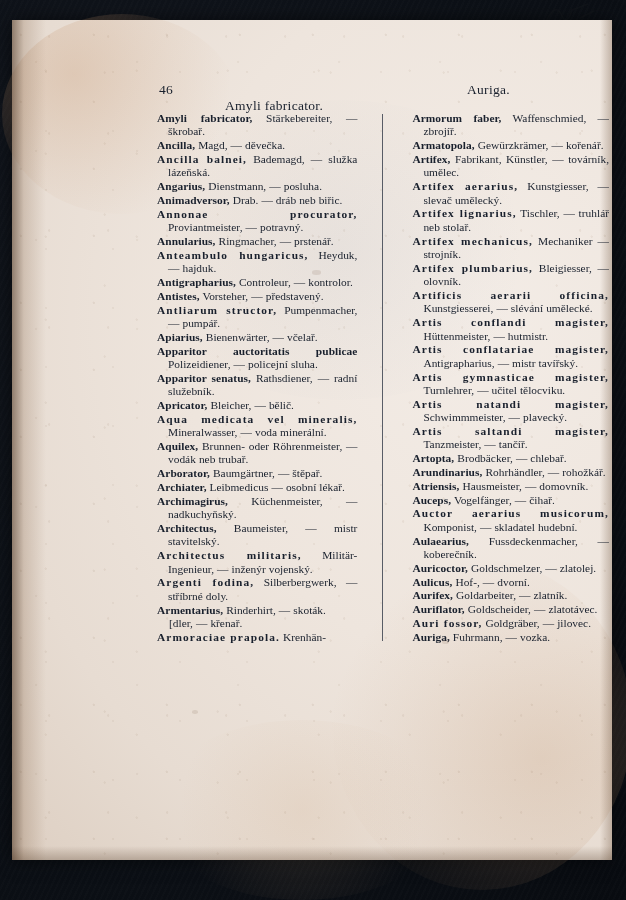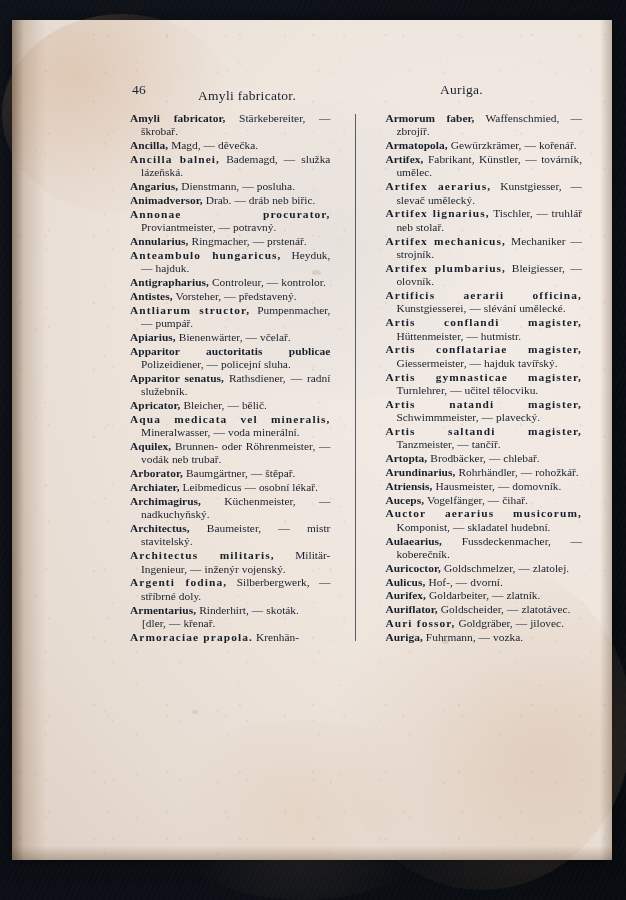--- a/index.html
+++ b/index.html
@@ -123,21 +123,21 @@
     letter-spacing: 0.3px;
   }
   .folio {
     position: absolute;
     left: 2px;
     top: 0;
   }
   .head-verso {
     position: absolute;
     left: 68px;
-    top: 6px;
+    top: 16px;
   }
   .head-recto {
     position: absolute;
     left: 310px;
     top: 0;
   }
   .columns {
     position: relative;
     display: flex;
     gap: 16px;
@@ -169,20 +169,21 @@
   .entry .hw {
     font-weight: bold;
     letter-spacing: 0.05px;
   }
   .entry.wide .hw { letter-spacing: 1.1px; }
   .entry .gloss { font-weight: normal; }
   
   .textblock {
     text-rendering: optimizeLegibility;
     filter: contrast(1.04);
+    margin-left: 27px;
   }
   .blot {
     position: absolute;
     pointer-events: none;
     border-radius: 45%;
     background: rgba(105,80,55,0.13);
   }
 </style>
 </head>
 <body>
@@ -245,21 +246,21 @@
         <div class="col col-right">
             <p class="entry"><span class="hw">Armorum faber,</span> <span class="gloss">Waffenschmied, — zbrojíř.</span></p>
             <p class="entry"><span class="hw">Armatopola,</span> <span class="gloss">Gewürzkrämer, — kořenář.</span></p>
             <p class="entry"><span class="hw">Artifex,</span> <span class="gloss">Fabrikant, Künstler, — továrník, umělec.</span></p>
             <p class="entry wide"><span class="hw">Artifex aerarius,</span> <span class="gloss">Kunstgiesser, — slevač umělecký.</span></p>
             <p class="entry wide"><span class="hw">Artifex lignarius,</span> <span class="gloss">Tischler, — truhlář neb stolař.</span></p>
             <p class="entry wide"><span class="hw">Artifex mechanicus,</span> <span class="gloss">Mechaniker — strojník.</span></p>
             <p class="entry wide"><span class="hw">Artifex plumbarius,</span> <span class="gloss">Bleigiesser, — olovník.</span></p>
             <p class="entry wide"><span class="hw">Artificis aerarii officina,</span> <span class="gloss">Kunstgiesserei, — slévání umělecké.</span></p>
             <p class="entry wide"><span class="hw">Artis conflandi magister,</span> <span class="gloss">Hüttenmeister, — hutmistr.</span></p>
-            <p class="entry wide"><span class="hw">Artis conflatariae magister,</span> <span class="gloss">Giessermeister, — hajduk tavířský.</span></p>
+            <p class="entry wide"><span class="hw">Artis conflatariae magister,</span> <span class="gloss">Antigrapharius, — mistr tavířský.</span></p>
             <p class="entry wide"><span class="hw">Artis gymnasticae magister,</span> <span class="gloss">Turnlehrer, — učitel tělocviku.</span></p>
             <p class="entry wide"><span class="hw">Artis natandi magister,</span> <span class="gloss">Schwimmmeister, — plavecký.</span></p>
             <p class="entry wide"><span class="hw">Artis saltandi magister,</span> <span class="gloss">Tanzmeister, — tančíř.</span></p>
             <p class="entry"><span class="hw">Artopta,</span> <span class="gloss">Brodbäcker, — chlebař.</span></p>
             <p class="entry"><span class="hw">Arundinarius,</span> <span class="gloss">Rohrhändler, — rohožkář.</span></p>
             <p class="entry"><span class="hw">Atriensis,</span> <span class="gloss">Hausmeister, — domovník.</span></p>
             <p class="entry"><span class="hw">Auceps,</span> <span class="gloss">Vogelfänger, — čihař.</span></p>
             <p class="entry wide"><span class="hw">Auctor aerarius musicorum,</span> <span class="gloss">Komponist, — skladatel hudební.</span></p>
             <p class="entry"><span class="hw">Aulaearius,</span> <span class="gloss">Fussdeckenmacher, — koberečník.</span></p>
             <p class="entry"><span class="hw">Auricoctor,</span> <span class="gloss">Goldschmelzer, — zlatolej.</span></p>

